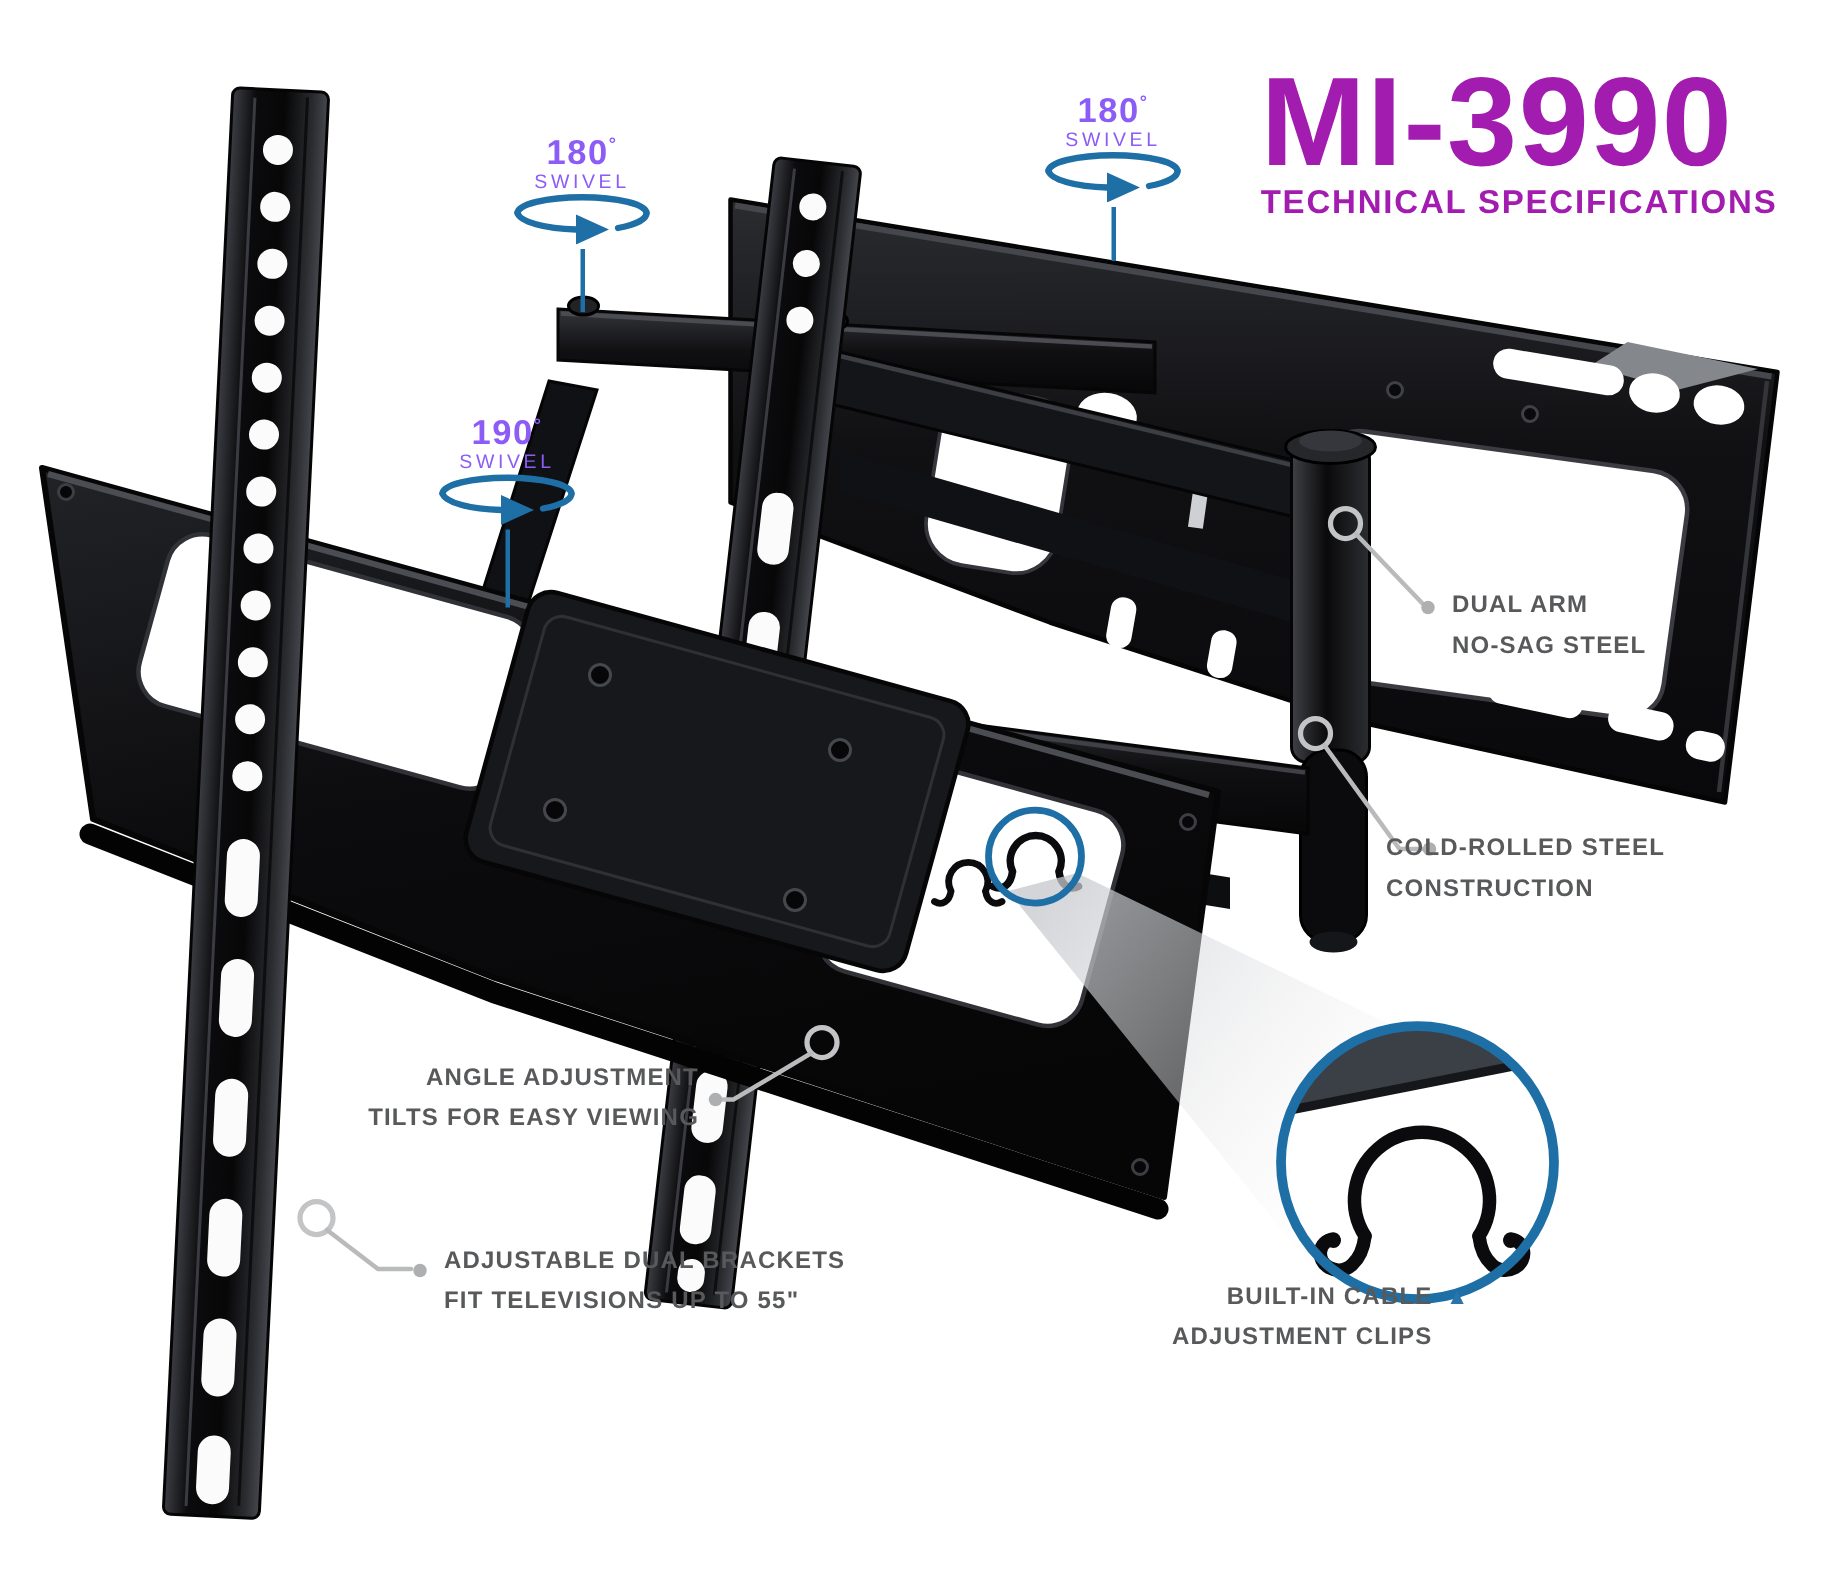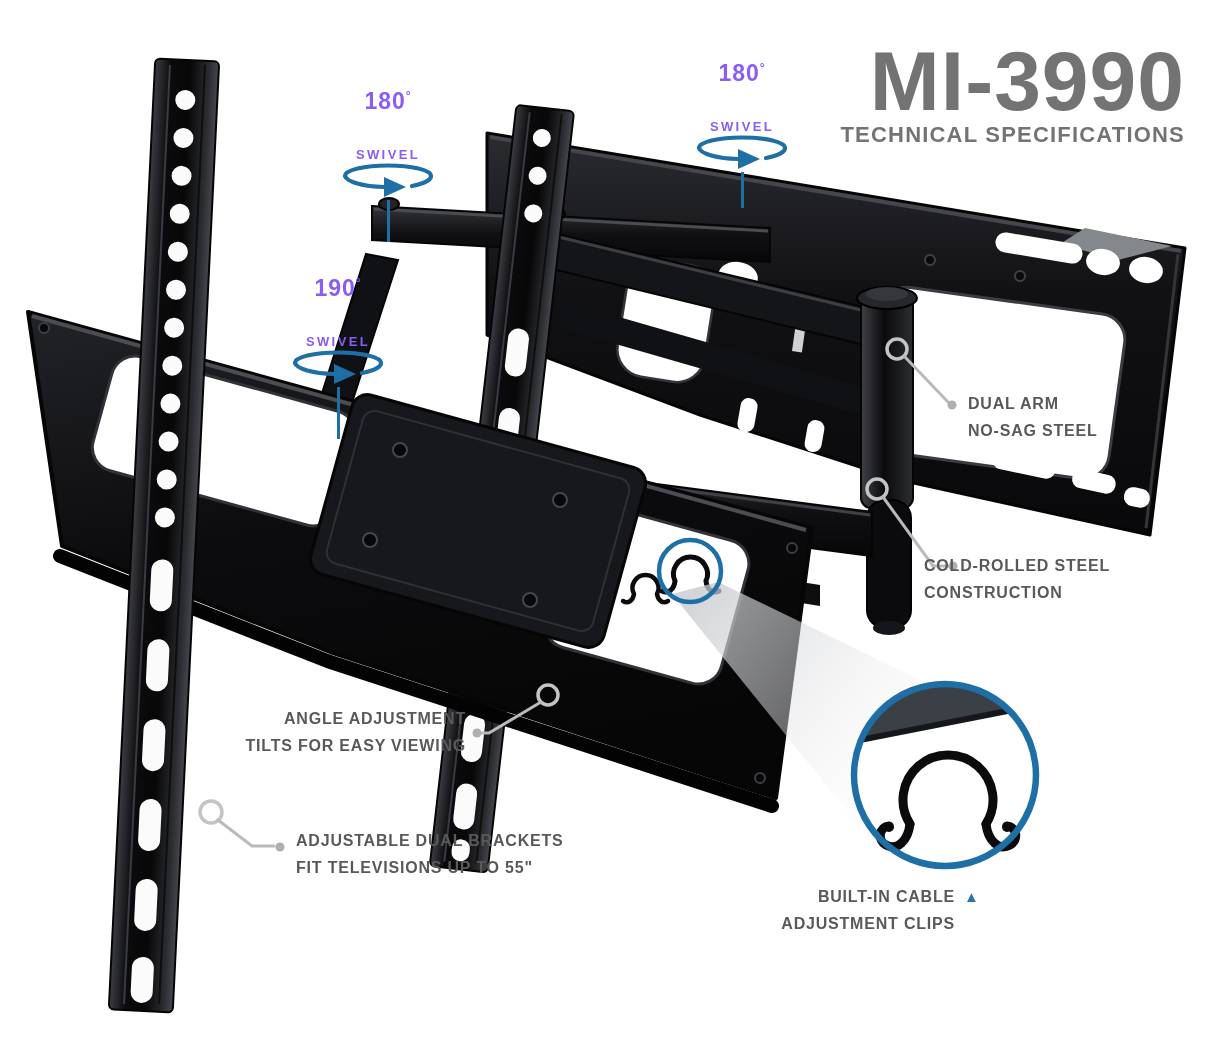--- a/index.html
+++ b/index.html
@@ -3,29 +3,29 @@
 <meta charset="utf-8">
 <style>
   html,body{margin:0;padding:0;background:#fff;}
   #stage{
     position:relative;width:1214px;height:1056px;background:#ffffff;overflow:hidden;
     font-family:"Liberation Sans", sans-serif;
   }
   #mount-svg{position:absolute;left:0;top:0;}
 
   
-  .header{position:absolute;top:42px;right:29px;text-align:right;color:#737373;}
+  .header{position:absolute;top:42px;right:29px;color:#a21caf;}
   .header .model{font-size:84px;line-height:0.95;font-weight:700;letter-spacing:1px;}
   .header .subtitle{font-size:22px;font-weight:700;letter-spacing:1.2px;margin-top:0;}
 
   
   .badge{position:absolute;width:130px;text-align:center;color:#8b5cf6;}
   .badge .deg{font-size:23px;font-weight:700;line-height:24px;letter-spacing:1px;}
   .badge .deg sup{font-size:12px;vertical-align:9px;font-weight:700;}
-  .badge .word{font-size:13px;font-weight:700;letter-spacing:2.4px;line-height:15px;margin-top:34px;}
+  .badge .word{font-size:13px;font-weight:400;letter-spacing:2.4px;line-height:15px;}
   .badge svg{display:block;margin:1px auto 0;}
   .badge .pline{width:3px;background:#1e6fa6;margin:3px auto 0;}
 
   
   .callout{position:absolute;color:#58595b;font-size:16px;font-weight:700;
            letter-spacing:0.8px;line-height:27px;white-space:nowrap;}
   .callout.right{text-align:right;}
   .tri{position:absolute;left:calc(100% + 9px);top:0px;color:#2a74ad;font-size:15px;}
   .l1wrap{position:relative;display:inline-block;}
 </style>
@@ -275,20 +275,20 @@
   <div class="callout right" style="right:748px;top:705px;">
     <div>ANGLE ADJUSTMENT</div>
     <div>TILTS FOR EASY VIEWING</div>
   </div>
 
   <div class="callout" style="left:296px;top:827px;">
     <div>ADJUSTABLE DUAL BRACKETS</div>
     <div>FIT TELEVISIONS UP TO 55"</div>
   </div>
 
-  <div class="callout right" style="right:259px;top:883px;">
+  <div class="callout right" style="right:259px;top:851px;">
     <div>
       <span class="l1wrap"><span>BUILT-IN CABLE</span><span class="tri">▲</span></span>
     </div>
     <div>ADJUSTMENT CLIPS</div>
   </div>
 
 </div>
 
 </body></html>

